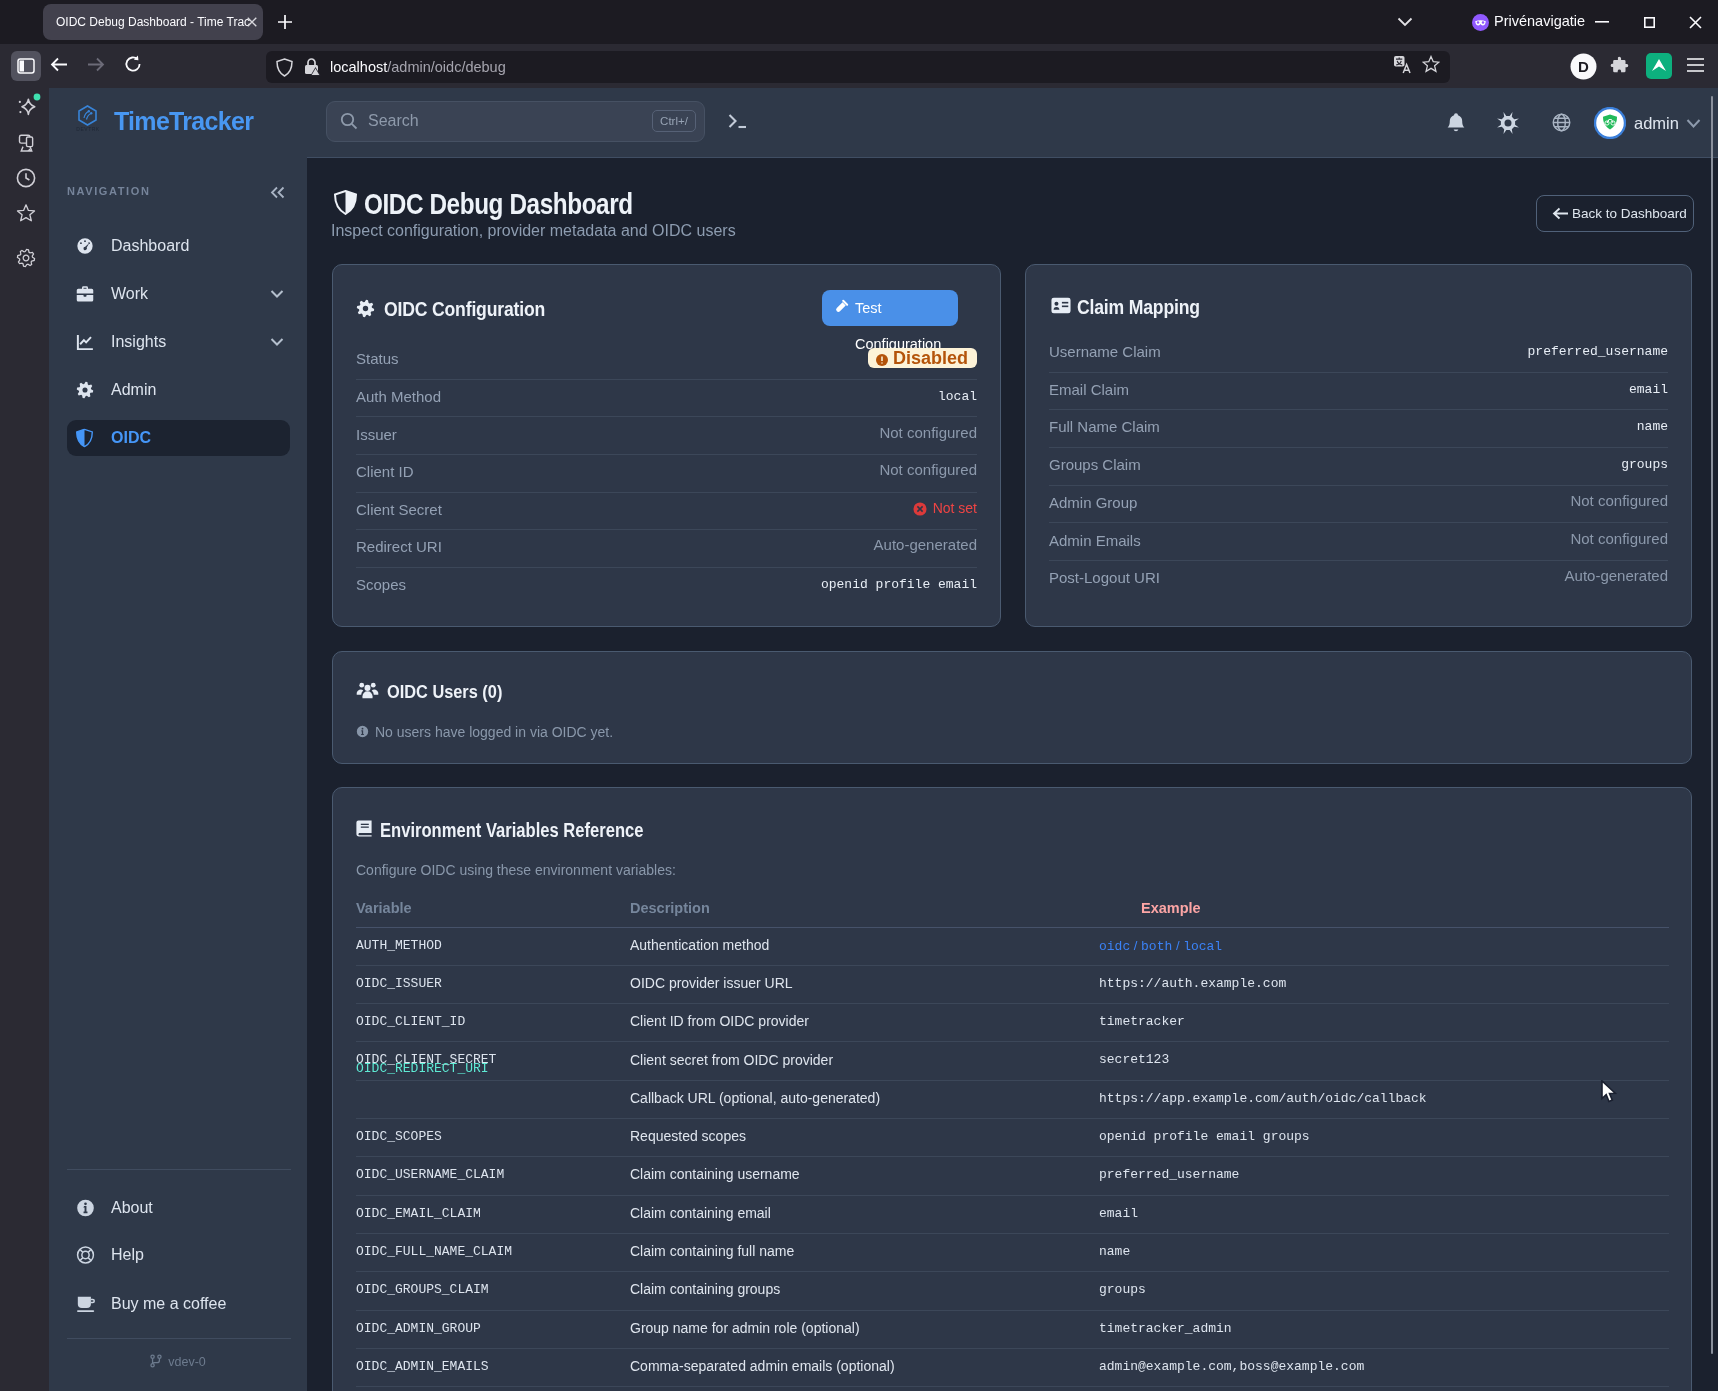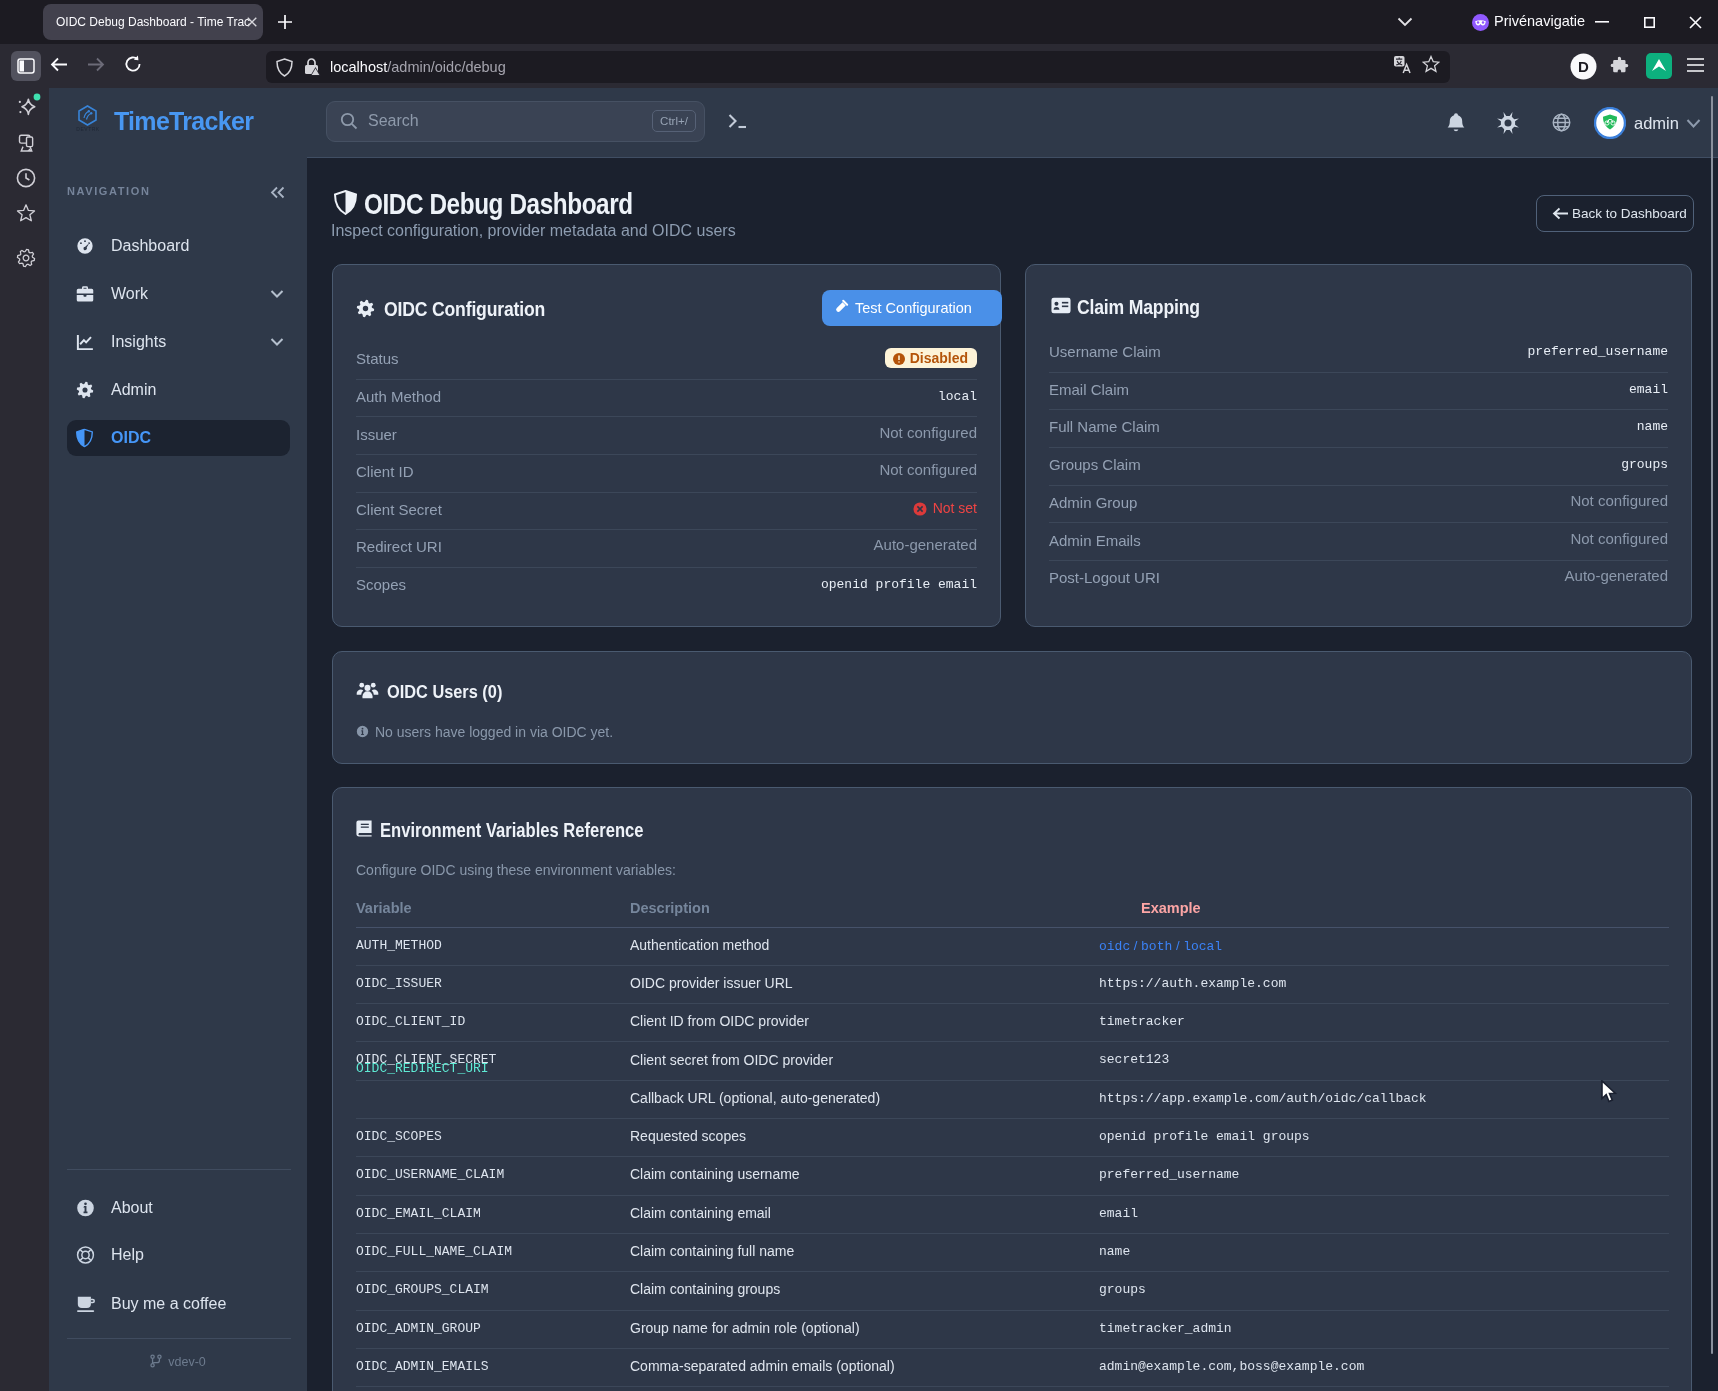--- a/index.html
+++ b/index.html
@@ -300,32 +300,32 @@
     <path d="M16 6.5 H2 M7.5 1.5 L2 6.5 L7.5 11.5" stroke="#dfe6ee" stroke-width="1.8" fill="none"></path>
   </svg>
 <div class="abs" style="left:1572px;top:206px;font-size:13.5px;color:#dfe6ee;">Back to Dashboard</div>
 
 <div id="cards-root">
     <div class="card" style="left:332px;top:264px;width:669px;height:363px;"></div>
 <svg class="abs" style="left:356px;top:299px" width="19" height="19" viewBox="0 0 24 24">
       <path d="M20.14 10.98 L22.97 12.74 L22.53 15.17 L19.26 15.82 L18.47 17.04 L19.23 20.29 L17.21 21.69 L14.43 19.83 L13.02 20.14 L11.26 22.97 L8.83 22.53 L8.18 19.26 L6.96 18.47 L3.71 19.23 L2.31 17.21 L4.17 14.43 L3.86 13.02 L1.03 11.26 L1.47 8.83 L4.74 8.18 L5.53 6.96 L4.77 3.71 L6.79 2.31 L9.57 4.17 L10.98 3.86 L12.74 1.03 L15.17 1.47 L15.82 4.74 L17.04 5.53 L20.29 4.77 L21.69 6.79 L19.83 9.57 Z M15.40 12.00 A3.4 3.4 0 1 0 8.60 12.00 A3.4 3.4 0 1 0 15.40 12.00 Z" fill="#e7edf5" fill-rule="evenodd"></path>
     </svg>
 <div class="abs cardtitle" style="left:384px;top:298px;font-size:20px;letter-spacing:-0.2px;transform:scaleX(0.88);transform-origin:left top;">OIDC Configuration</div>
-<div class="abs" style="left:822px;top:290px;width:180px;height:36px;background:#4a90e8;border-radius:8px;color:#fff;font-size:14.5px;line-height:36px;padding-left:33px;">Test Configuration</div>
+<div class="abs" style="left:822px;top:290px;width:136px;height:36px;background:#4a90e8;border-radius:8px;color:#fff;font-size:14.5px;line-height:36px;padding-left:33px;">Test Configuration</div>
 <svg class="abs" style="left:832px;top:299px" width="17" height="17" viewBox="0 0 16 16">
       <g transform="rotate(45 8 8)">
         <rect x="4.4" y="0.8" width="7.2" height="1.9" rx="0.95" fill="#fff"></rect>
         <path d="M5.9 3.2 h4.2 v7.6 a2.1 2.1 0 0 1 -4.2 0 Z" fill="#fff"></path>
       </g>
     </svg>
 <div class="abs rowlabel" style="left:356px;top:350px;">Status</div>
 <div class="abs" style="left:356px;top:348px;width:621px;text-align:right;"><span style="display:inline-block;background:#fdf3d8;border-radius:6px;height:20px;line-height:20px;padding:0 9px 0 8px;"><svg style="display:inline-block;vertical-align:-2px;margin-right:5px" width="12" height="12" viewBox="0 0 13 13">
           <circle cx="6.5" cy="6.5" r="6.5" fill="#b45309"></circle>
           <path d="M6.5 2.8 V7.6 M6.5 9.2 V10.4" stroke="#fdf3d8" stroke-width="1.7"></path>
-        </svg><span style="color:#b4540a;font-size:14px;font-weight:bold;">Disabled</span></span></div>
+        </svg><span style="color:#b4540a;font-size:18px;font-weight:bold;">Disabled</span></span></div>
 <div class="divider" style="left:356px;top:378.8px;width:621px;"></div>
 <div class="abs rowlabel" style="left:356px;top:388px;">Auth Method</div>
 <div class="abs" style="left:356px;top:386px;width:621px;text-align:right;"><span class="rowmono">local</span></div>
 <div class="divider" style="left:356px;top:416.4px;width:621px;"></div>
 <div class="abs rowlabel" style="left:356px;top:426px;">Issuer</div>
 <div class="abs" style="left:356px;top:424px;width:621px;text-align:right;"><span class="rowval">Not configured</span></div>
 <div class="divider" style="left:356px;top:454.0px;width:621px;"></div>
 <div class="abs rowlabel" style="left:356px;top:463px;">Client ID</div>
 <div class="abs" style="left:356px;top:461px;width:621px;text-align:right;"><span class="rowval">Not configured</span></div>
 <div class="divider" style="left:356px;top:491.6px;width:621px;"></div>

